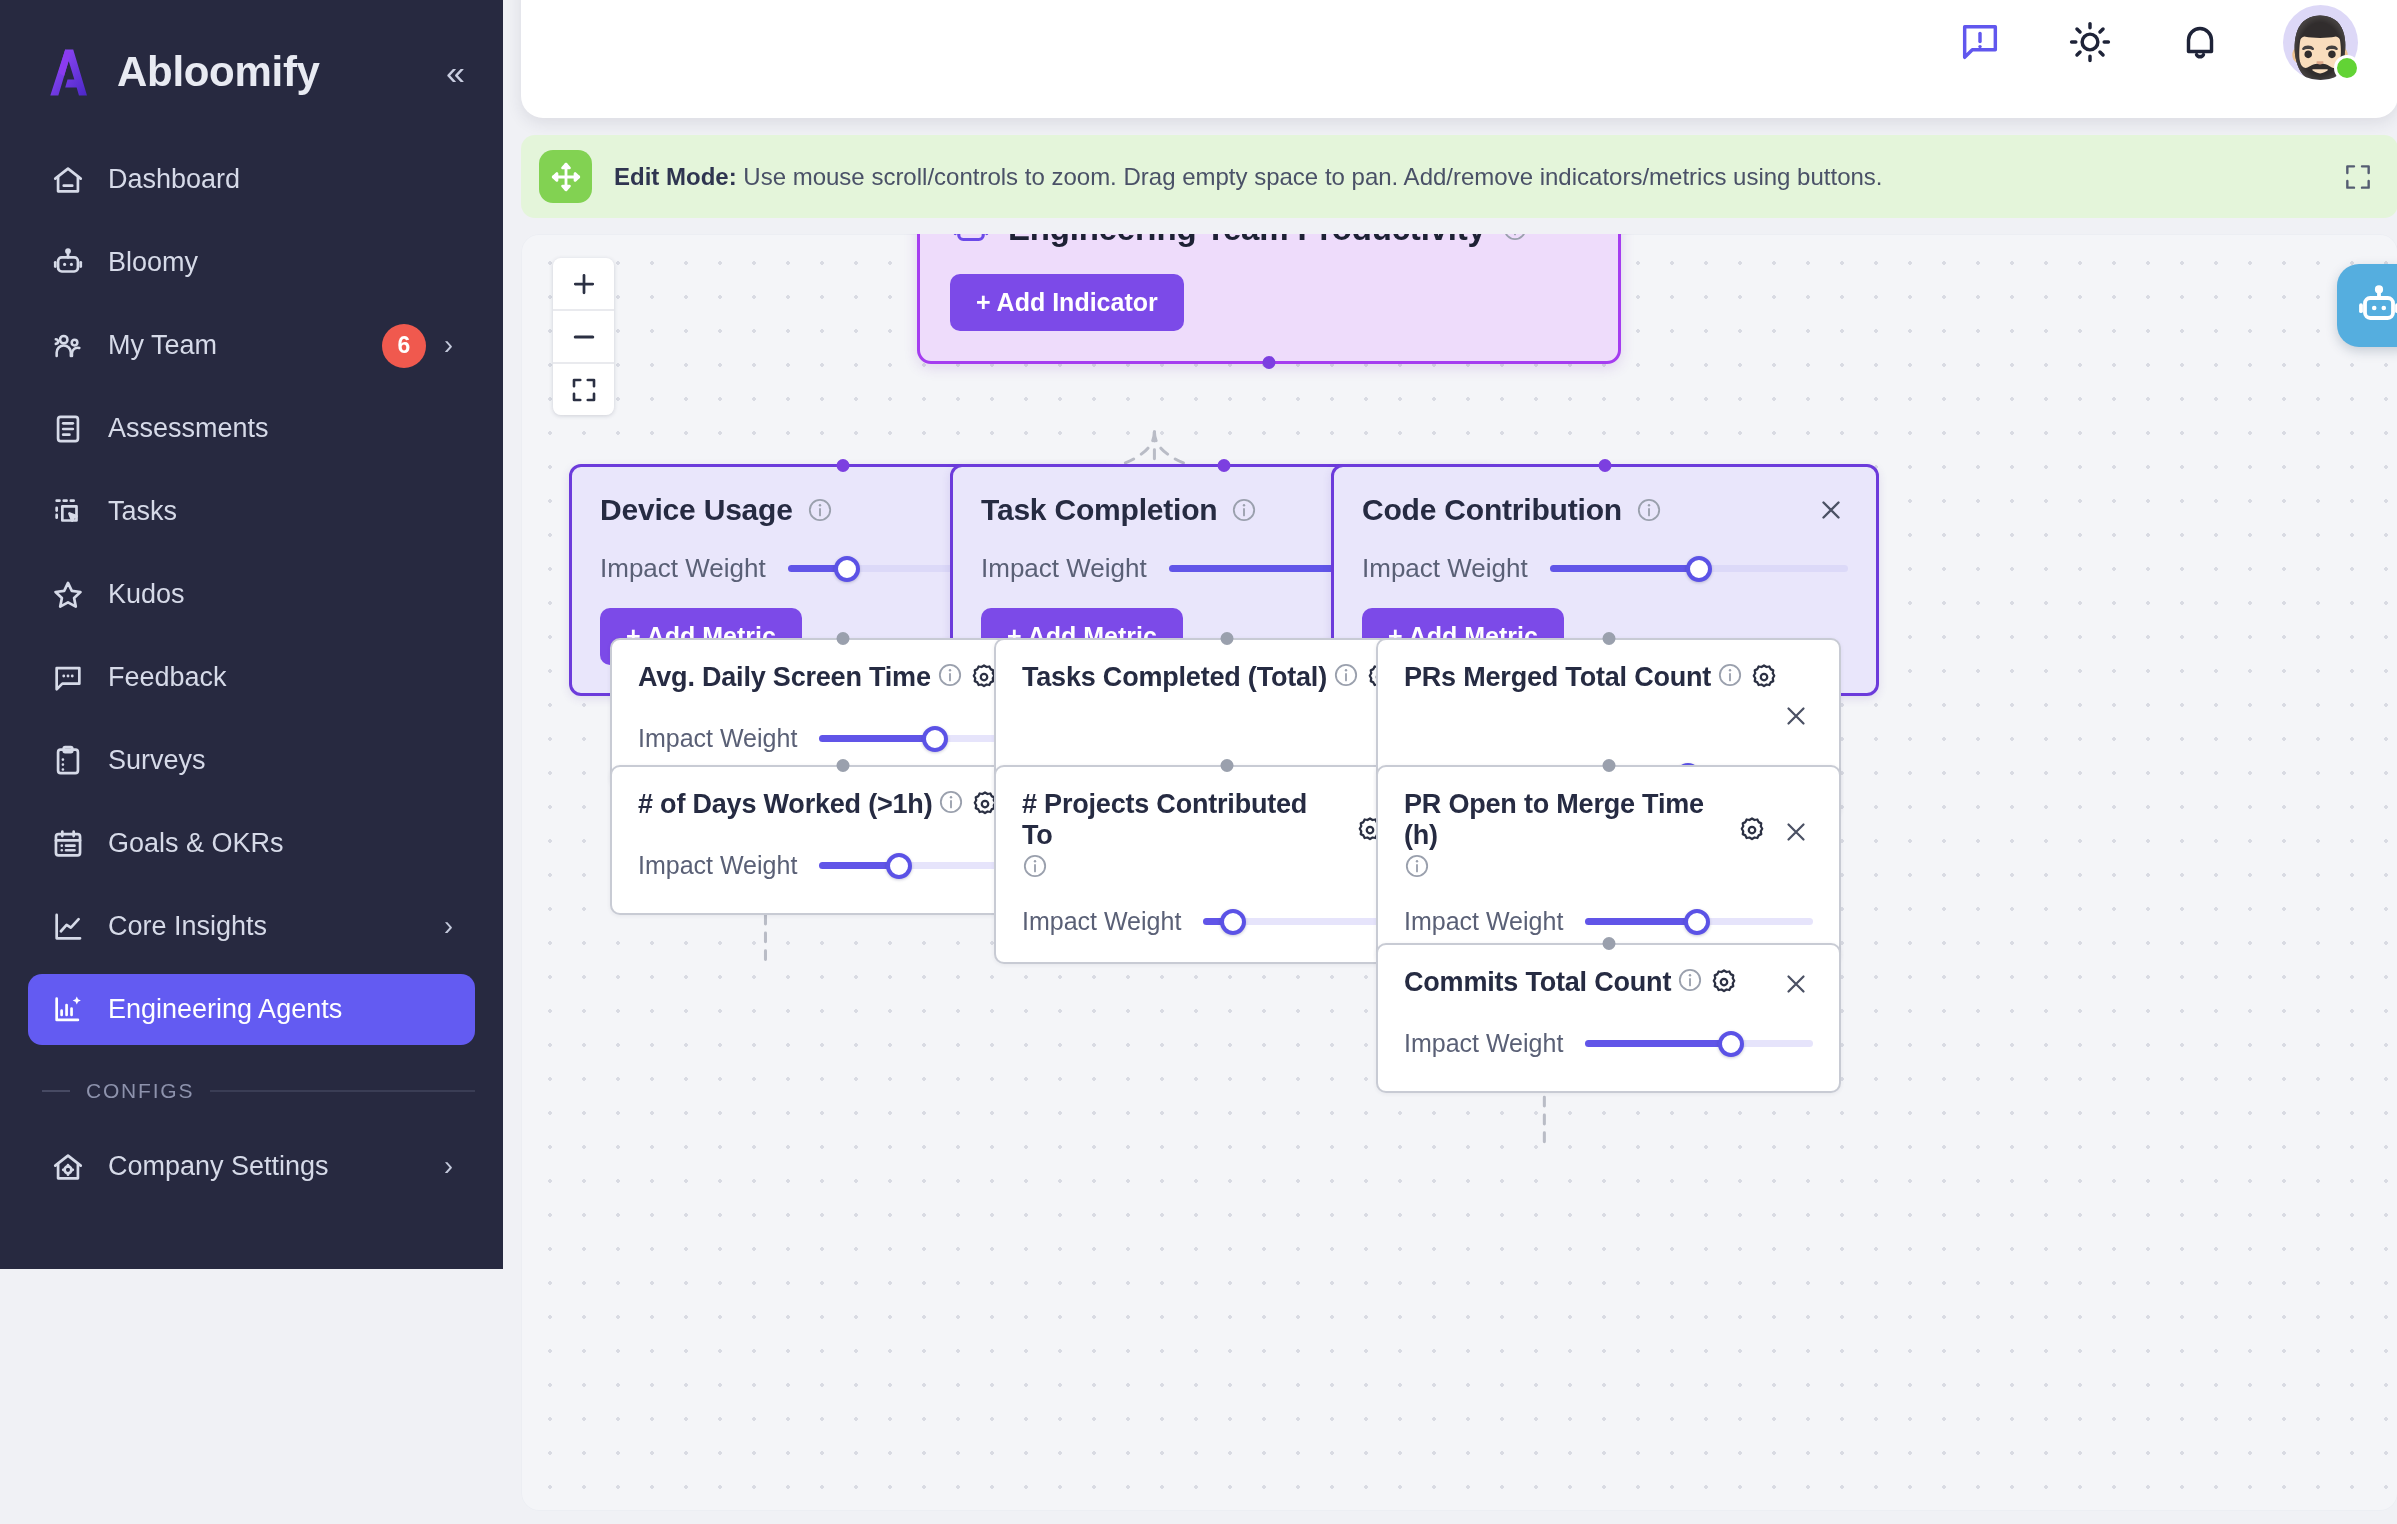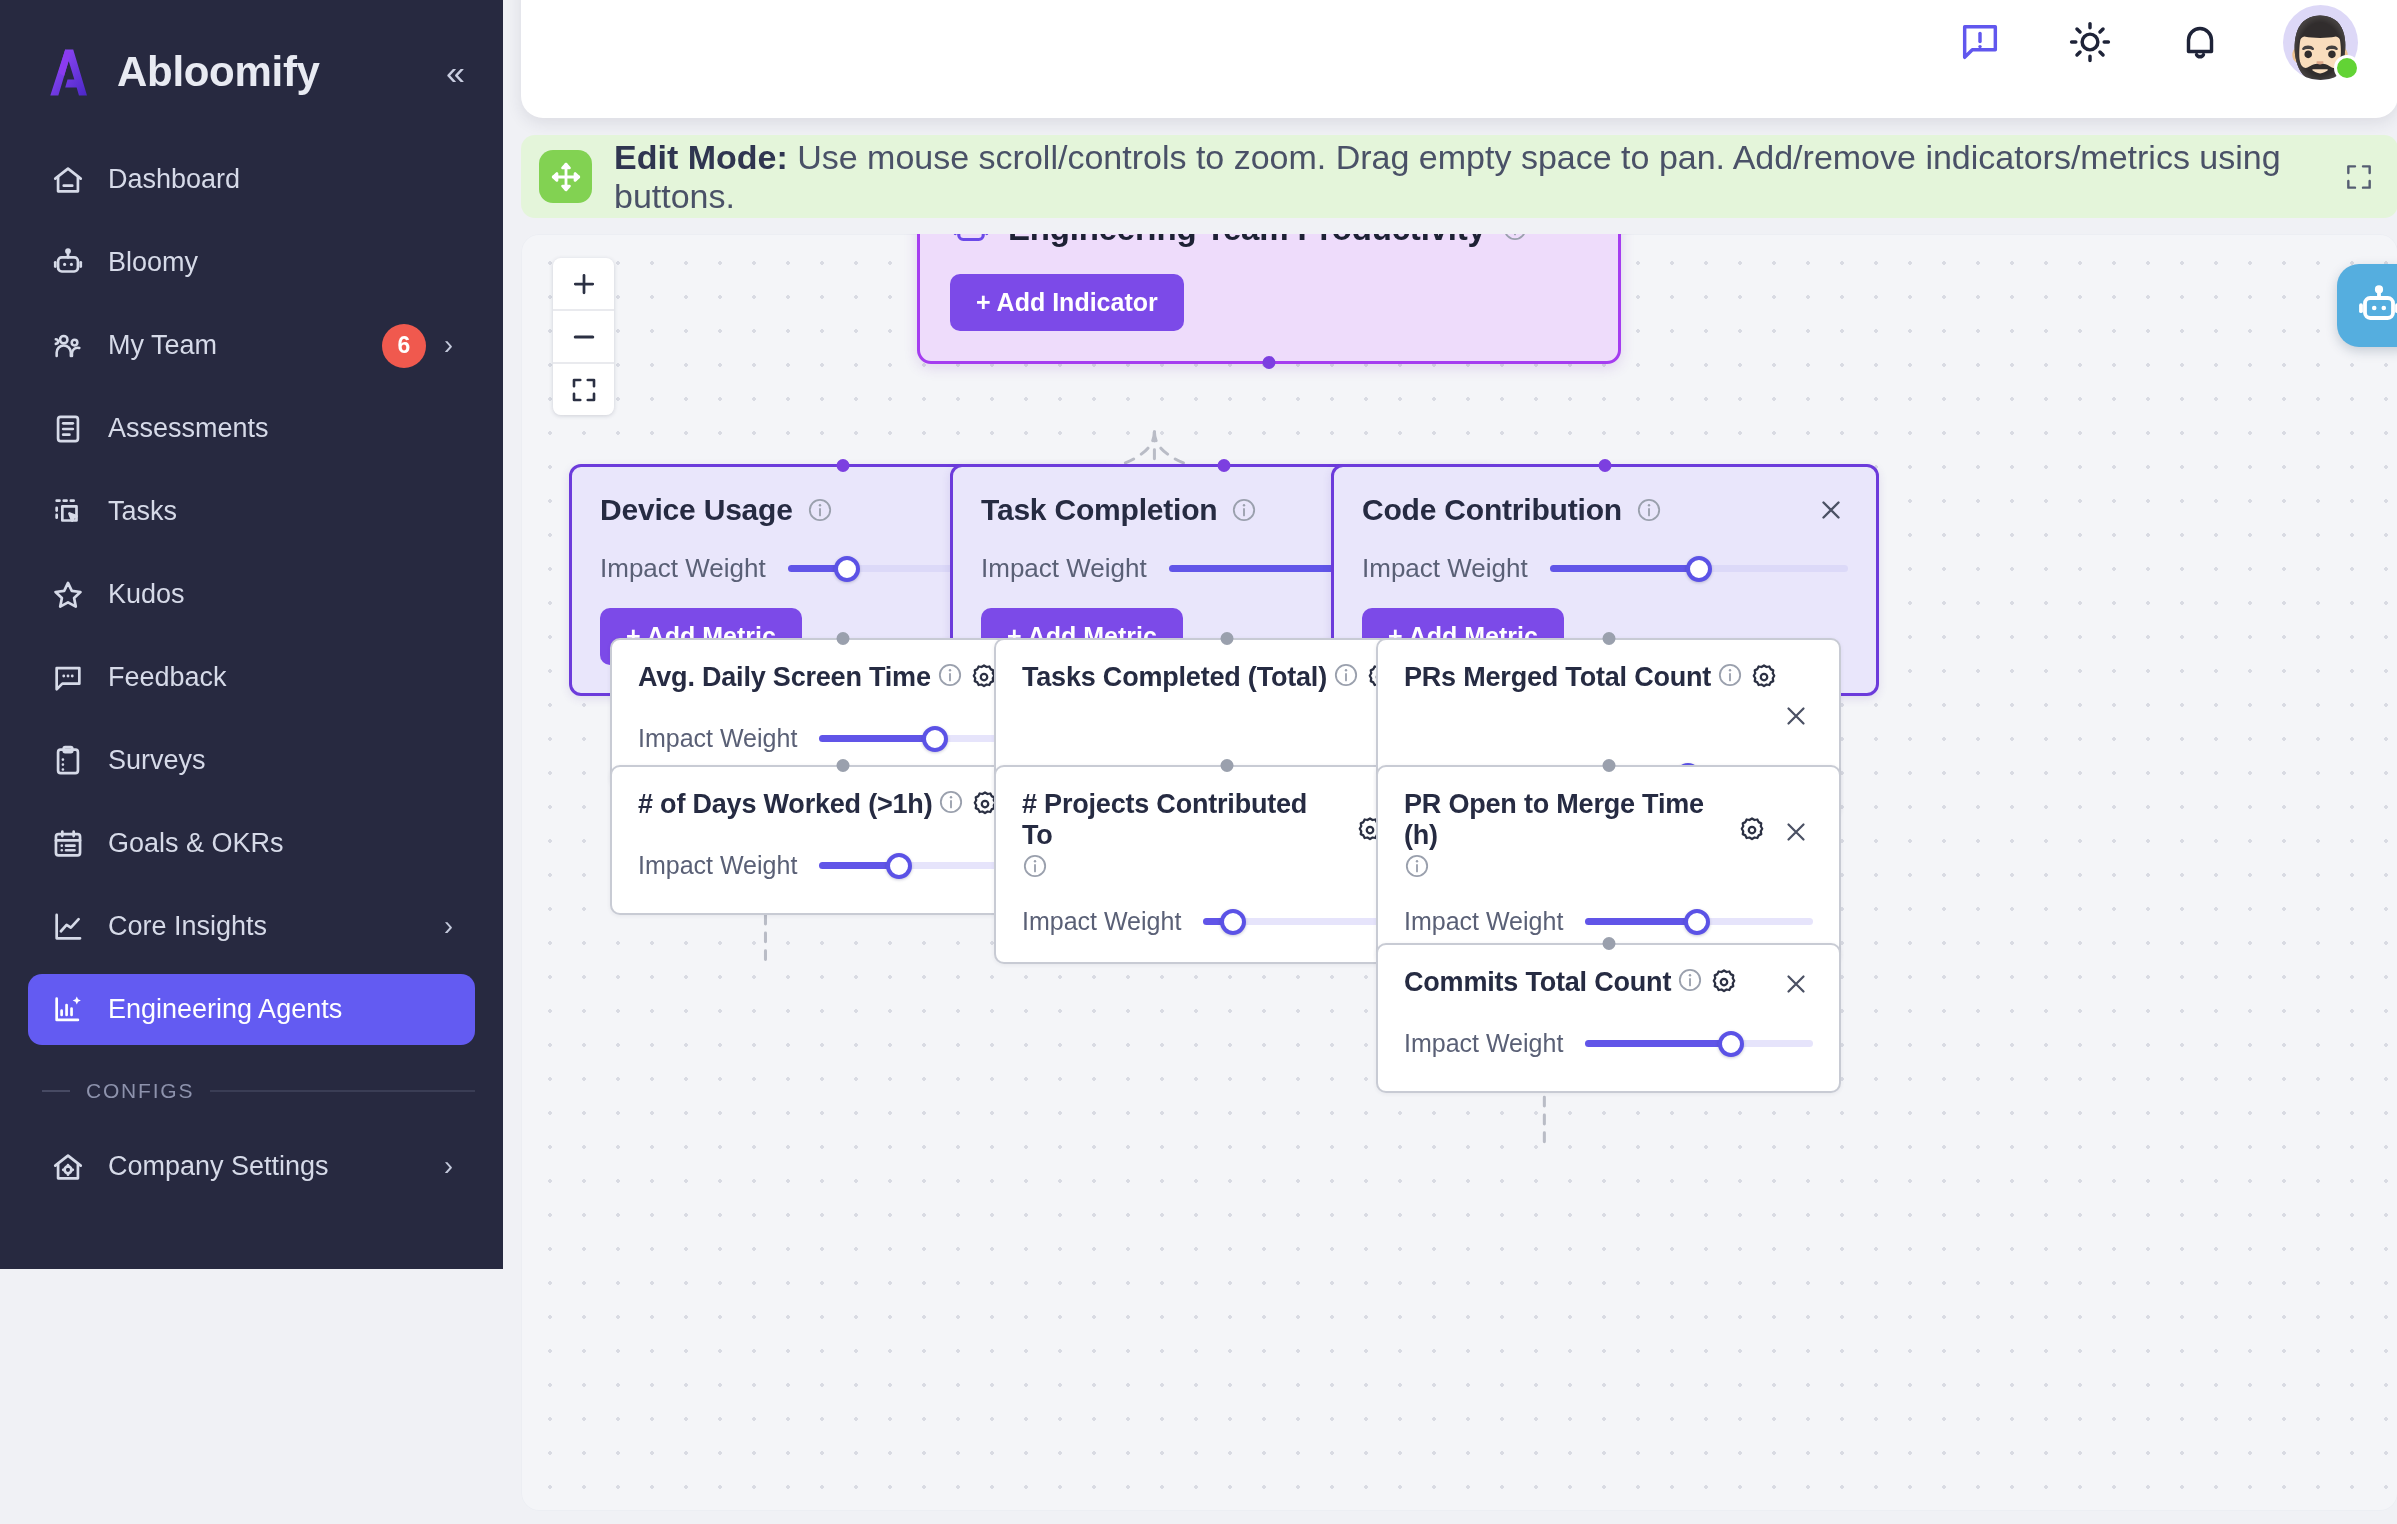--- a/index.html
+++ b/index.html
@@ -84,21 +84,21 @@
   .banner {
     position:absolute; left: 18px; right: 0; top: 135px; height: 83px;
     background:#e4f5da; border-radius: 14px;
     display:flex; align-items:center; padding: 0 18px; gap: 22px;
   }
   .banner-icon {
     width: 53px; height:53px; border-radius: 14px; background:#82d252;
     display:flex; align-items:center; justify-content:center; flex:0 0 53px;
   }
   .banner-icon svg { width:34px; height:34px; }
-  .banner-text { font-size: 34px; color:#4a5167; }
+  .banner-text { font-size: 24px; color:#4a5167;text-align:center; }
   .banner-text b { color:#2f3550; font-weight:700; }
   .banner-expand { margin-left:auto; width:44px; height:44px; display:flex; align-items:center; justify-content:center; cursor:pointer; }
   .banner-expand svg { width: 32px; height:32px; }
 
   
   .canvas {
     position:absolute; left: 18px; right: 0; top: 234px; bottom: 14px;
     background-color:#f4f5f8;
     background-image: radial-gradient(#d9dbe3 1.6px, transparent 1.6px);
     background-size: 34px 34px;

